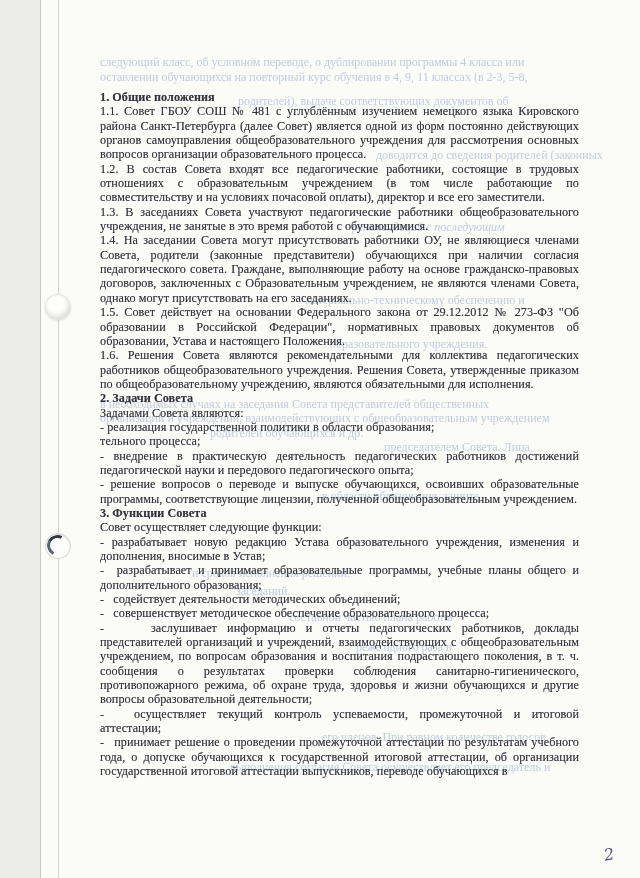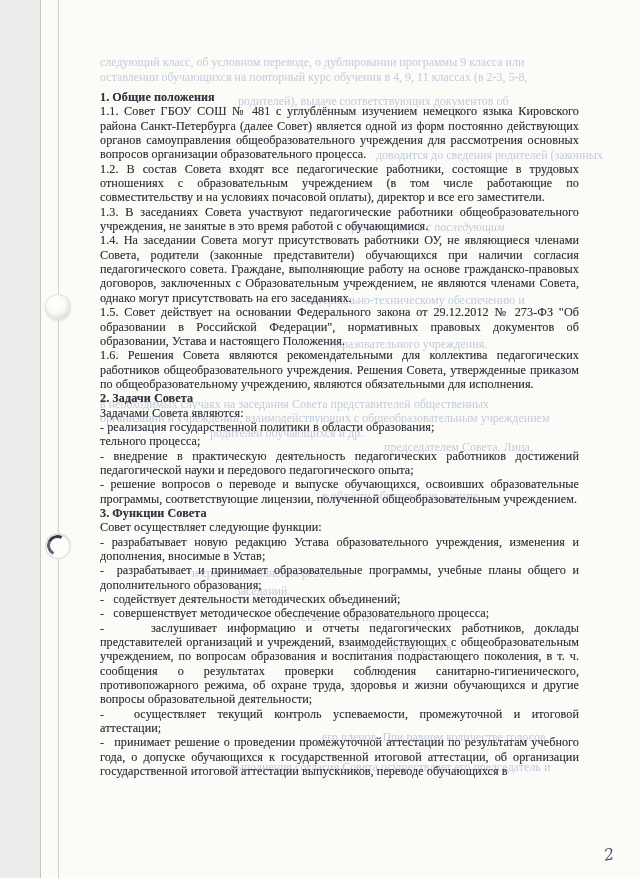--- a/index.html
+++ b/index.html
@@ -85,21 +85,21 @@
 
 <div class="scan" style="--paper: #fbfbf8; --ink: #33333c; --bleed: #93a5c6;">
   <div class="left-strip"></div>
   <div class="page-edge-line"></div>
   <div class="crease"></div>
   <div class="hole hole-top"></div>
   <div class="hole hole-bottom">
     <span class="crescent"></span>
   </div>
   <div id="bleed-layer">
-      <div style="top: 55px; left: 100px;">следующий класс, об условном переводе, о дублировании программы 9 класса или</div>
+      <div style="top: 55px; left: 100px;">следующий класс, об условном переводе, о дублировании программы 4 класса или</div>
       <div style="top: 70px; left: 100px;">оставлении обучающихся на повторный курс обучения в 4, 9, 11 классах (в 2-3, 5-8,</div>
       <div style="top: 94px; left: 238px;">родителей), выдаче соответствующих документов об</div>
       <div style="top: 148px; left: 328px; margin-left: 48px;">доводится до сведения родителей (законных</div>
       <div style="top: 220px; left: 352px; font-style: italic;">рекомендаций с последующим</div>
       <div style="top: 293px; left: 296px; margin-left: 9px;">материально-техническому обеспечению и</div>
       <div style="top: 337px; left: 330px;">образовательного учреждения.</div>
       <div style="top: 397px; left: 100px;">в необходимых случаях на заседания Совета представителей общественных</div>
       <div style="top: 411px; left: 100px;">организаций и учреждений, взаимодействующих с общеобразовательным учреждением</div>
       <div style="top: 426px; left: 210px;">родителей обучающихся и др.</div>
       <div style="top: 440px; left: 340px; margin-left: 44px;">председателем Совета. Лица,</div>

